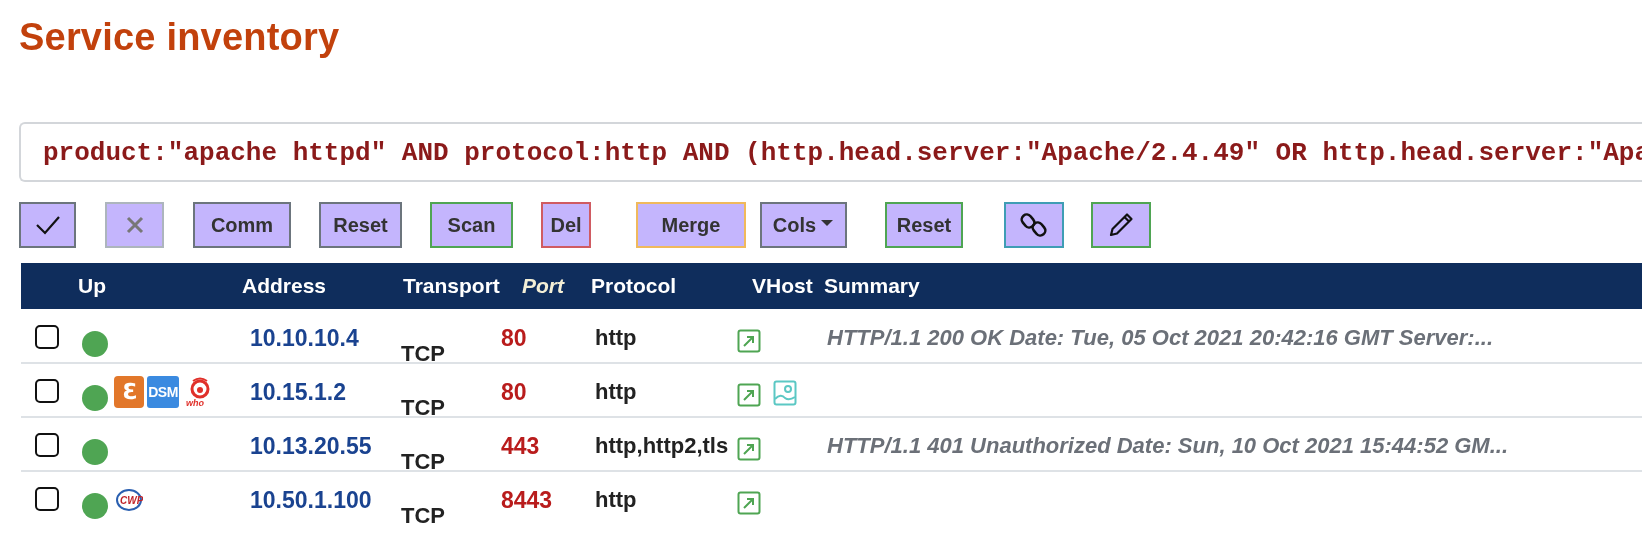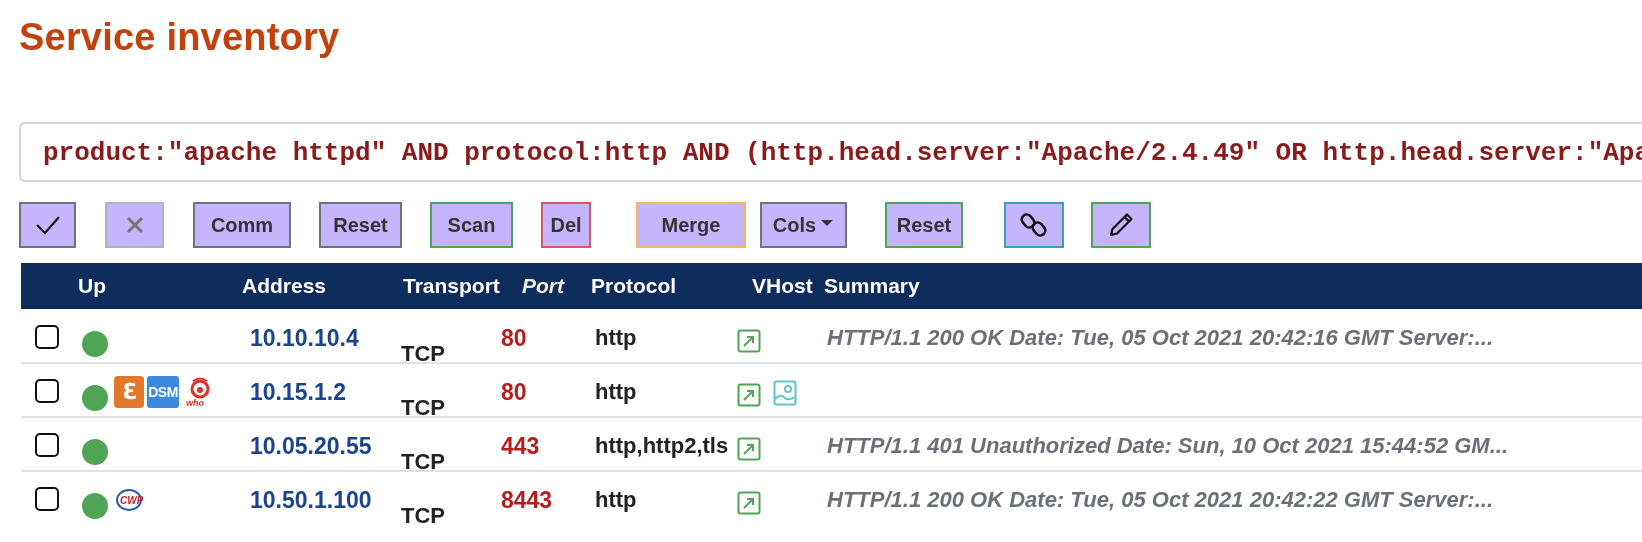--- a/index.html
+++ b/index.html
@@ -182,21 +182,21 @@
     <svg class="shot-icon" viewBox="0 0 24 26">
       <rect x="1.5" y="1.5" width="21" height="23" rx="2" fill="none" stroke="#5bc8c4" stroke-width="2"></rect>
       <circle cx="15" cy="9" r="3" fill="none" stroke="#5bc8c4" stroke-width="2"></circle>
       <path d="M2 19 Q8 13 12 18 Q16 21 22 17" fill="none" stroke="#5bc8c4" stroke-width="2"></path>
     </svg>
   </div>
 
   <div class="row" style="top:155px;">
     <div class="chk"></div>
     <div class="status-dot"></div>
-    <span class="cell addr">10.05.20.55</span>
+    <span class="cell addr">10.13.20.55</span>
     <span class="cell transport">TCP</span>
     <span class="cell port">443</span>
     <span class="cell proto">http,http2,tls</span>
     <svg class="link-icon" viewBox="0 0 24 24">
       <rect x="1.5" y="1.5" width="21" height="21" rx="2" fill="none" stroke="#4fa553" stroke-width="2"></rect>
       <path d="M7 17 L16 8 M10 8 L16 8 L16 14" fill="none" stroke="#4fa553" stroke-width="2"></path>
     </svg>
     <span class="cell summary">HTTP/1.1 401 Unauthorized Date: Sun, 10 Oct 2021 15:44:52 GM...</span>
   </div>
 
@@ -208,15 +208,14 @@
       <text x="7" y="16" font-size="10" font-weight="700" font-style="italic" fill="#c0242a" font-family="Liberation Sans, sans-serif">CWP</text>
     </svg>
     <span class="cell addr">10.50.1.100</span>
     <span class="cell transport">TCP</span>
     <span class="cell port">8443</span>
     <span class="cell proto">http</span>
     <svg class="link-icon" viewBox="0 0 24 24">
       <rect x="1.5" y="1.5" width="21" height="21" rx="2" fill="none" stroke="#4fa553" stroke-width="2"></rect>
       <path d="M7 17 L16 8 M10 8 L16 8 L16 14" fill="none" stroke="#4fa553" stroke-width="2"></path>
     </svg>
-    <span class="cell summary">HTTP/1.1 200 OK Date: Tue, 05 Oct 2021 20:42:22 GMT Server:...</span>
   </div>
 </div>
 
 </body></html>

